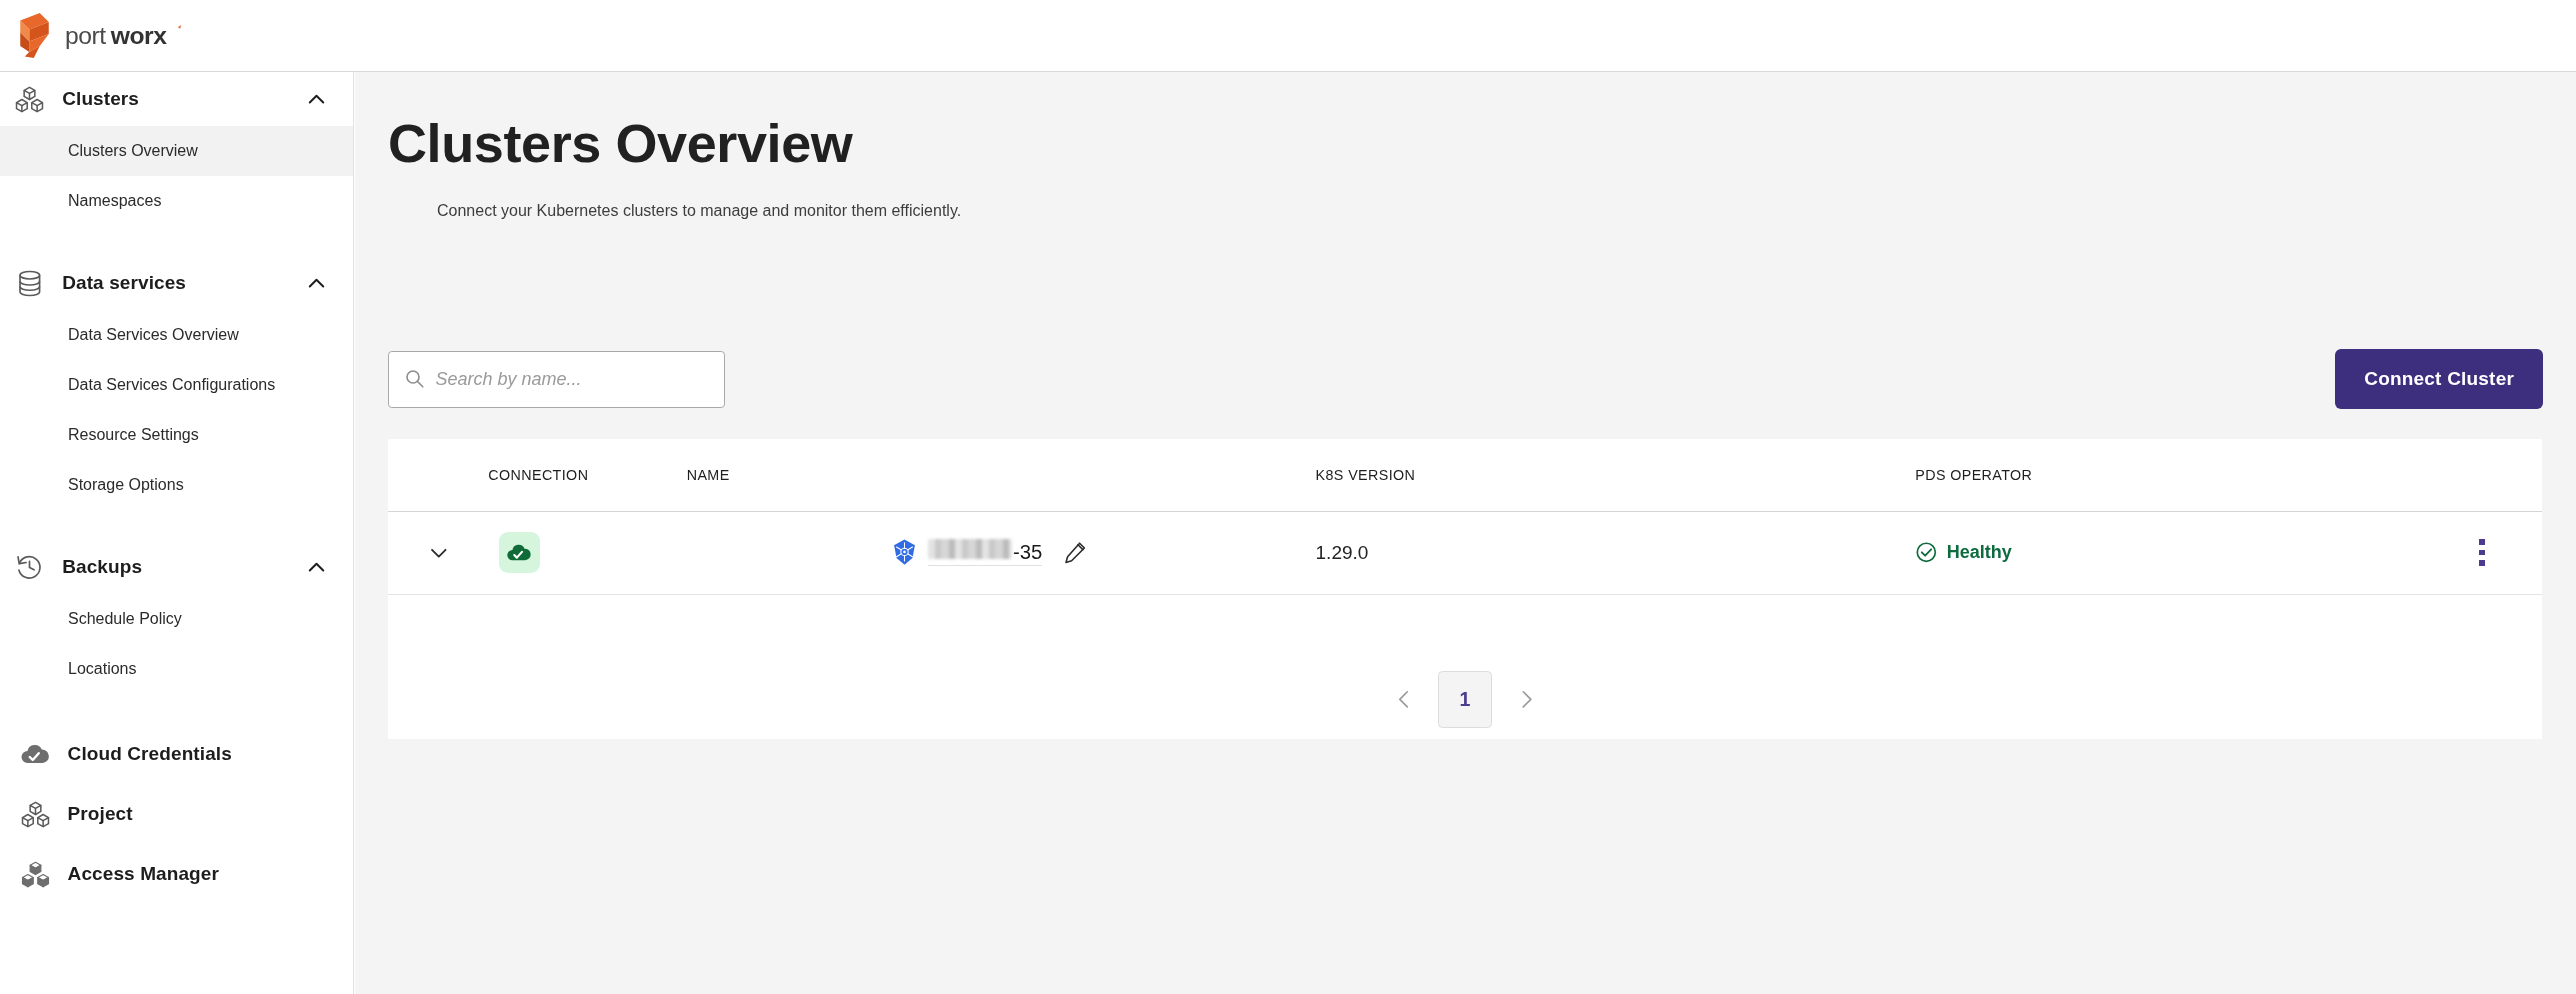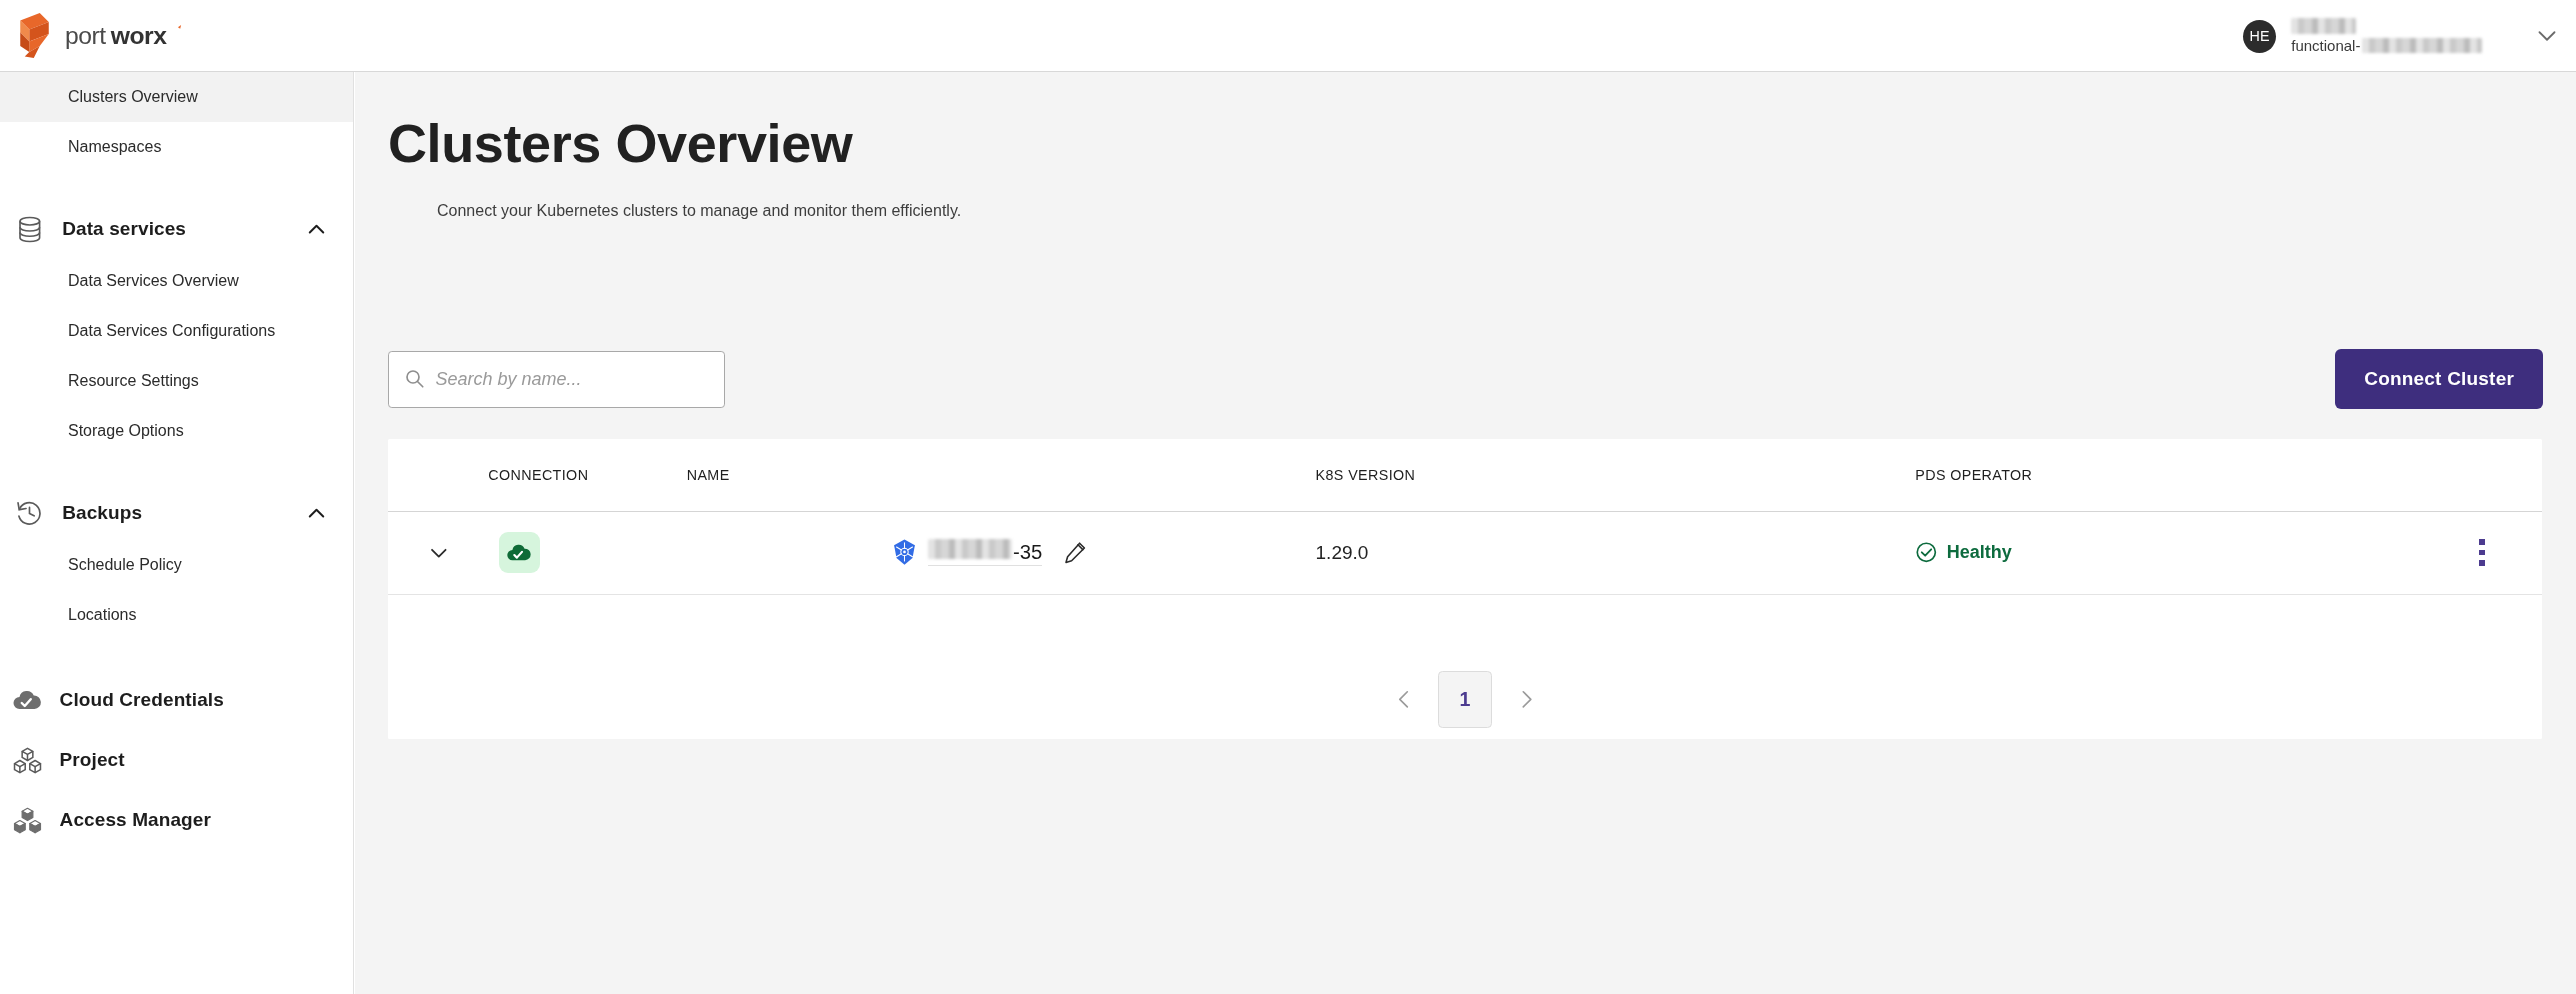--- a/index.html
+++ b/index.html
@@ -133,21 +133,21 @@
     color: #2b2b2b;
     cursor: pointer;
   }
   .nav-sub.active { background: #f2f2f2; }
   .nav-gap-md { height: 30px; }
 
   .nav-flat {
     height: 60px;
     display: flex;
     align-items: center;
-    padding-left: 11px;
+    padding-left: 19px;
     cursor: pointer;
   }
   .nav-flat .nav-group-label { font-size: 19px; font-weight: 700; }
 
   
   .main {
     position: absolute;
     top: 72px; left: 355px;
     width: 2221px;
     height: 922px;
@@ -366,41 +366,47 @@
       <polygon points="4,26 16,38 16,52 4,44" fill="#c64c18"></polygon>
       <polygon points="16,52 30,44 22,60 10,58" fill="#d4541c"></polygon>
     </svg>
     <svg class="brand-word" viewBox="0 0 300 70">
       <text x="0" y="52" font-family="Liberation Sans, sans-serif" font-size="54" fill="#4a4a4a" letter-spacing="-1">port</text>
       <text x="100" y="52" font-family="Liberation Sans, sans-serif" font-size="54" font-weight="700" fill="#333333" letter-spacing="-1">worx</text>
       <path d="M247 16 l7 -5 -2 8 z" fill="#e8672a"></path>
     </svg>
   </div>
 
-  <div class="topbar-right">
-    <div class="avatar">HE</div>
-    <div class="account-block">
-      <div class="acct-line1">
-        <span class="blur-chip"></span>
-      </div>
-      <div class="acct-line2">
-        <span>functional-</span>
-        <span class="blur-chip"></span>
-      </div>
-    </div>
-    <div class="caret-down-big">
-      <svg width="24" height="24" viewBox="0 0 32 32">
-        <path d="M6 11 L16 21 L26 11" fill="none" stroke="#6b6b6b" stroke-width="2.4" stroke-linecap="round" stroke-linejoin="round"></path>
-      </svg>
-    </div>
-  </div>
 </div>
 
 <div class="sidebar">
 
+  <div class="nav-group-head">
+    <span class="nav-icon">
+      <svg width="29" height="29" viewBox="0 0 38 38">
+        <g fill="none" stroke="#5a5a5a" stroke-width="2" stroke-linejoin="round">
+          <path d="M19 3 L26 7 L19 11 L12 7 Z"></path>
+          <path d="M12 7 L12 15 L19 19 L19 11"></path>
+          <path d="M26 7 L26 15 L19 19"></path>
+          <path d="M9 19 L16 23 L9 27 L2 23 Z"></path>
+          <path d="M2 23 L2 31 L9 35 L9 27"></path>
+          <path d="M16 23 L16 31 L9 35"></path>
+          <path d="M29 19 L36 23 L29 27 L22 23 Z"></path>
+          <path d="M22 23 L22 31 L29 35 L29 27"></path>
+          <path d="M36 23 L36 31 L29 35"></path>
+        </g>
+      </svg>
+    </span>
+    <span class="nav-group-label">Clusters</span>
+    <span>
+      <svg class="chev-up" viewBox="0 0 28 28">
+        <path d="M5 18 L14 9 L23 18" fill="none" stroke="#1d1d1d" stroke-width="2.6" stroke-linecap="round" stroke-linejoin="round"></path>
+      </svg>
+    </span>
+  </div>
   <div class="nav-sub active">
     <span>Clusters Overview</span>
   </div>
   <div class="nav-sub">
     <span>Namespaces</span>
   </div>
 
   <div class="nav-gap-md"></div>
 
   <div class="nav-group-head">

